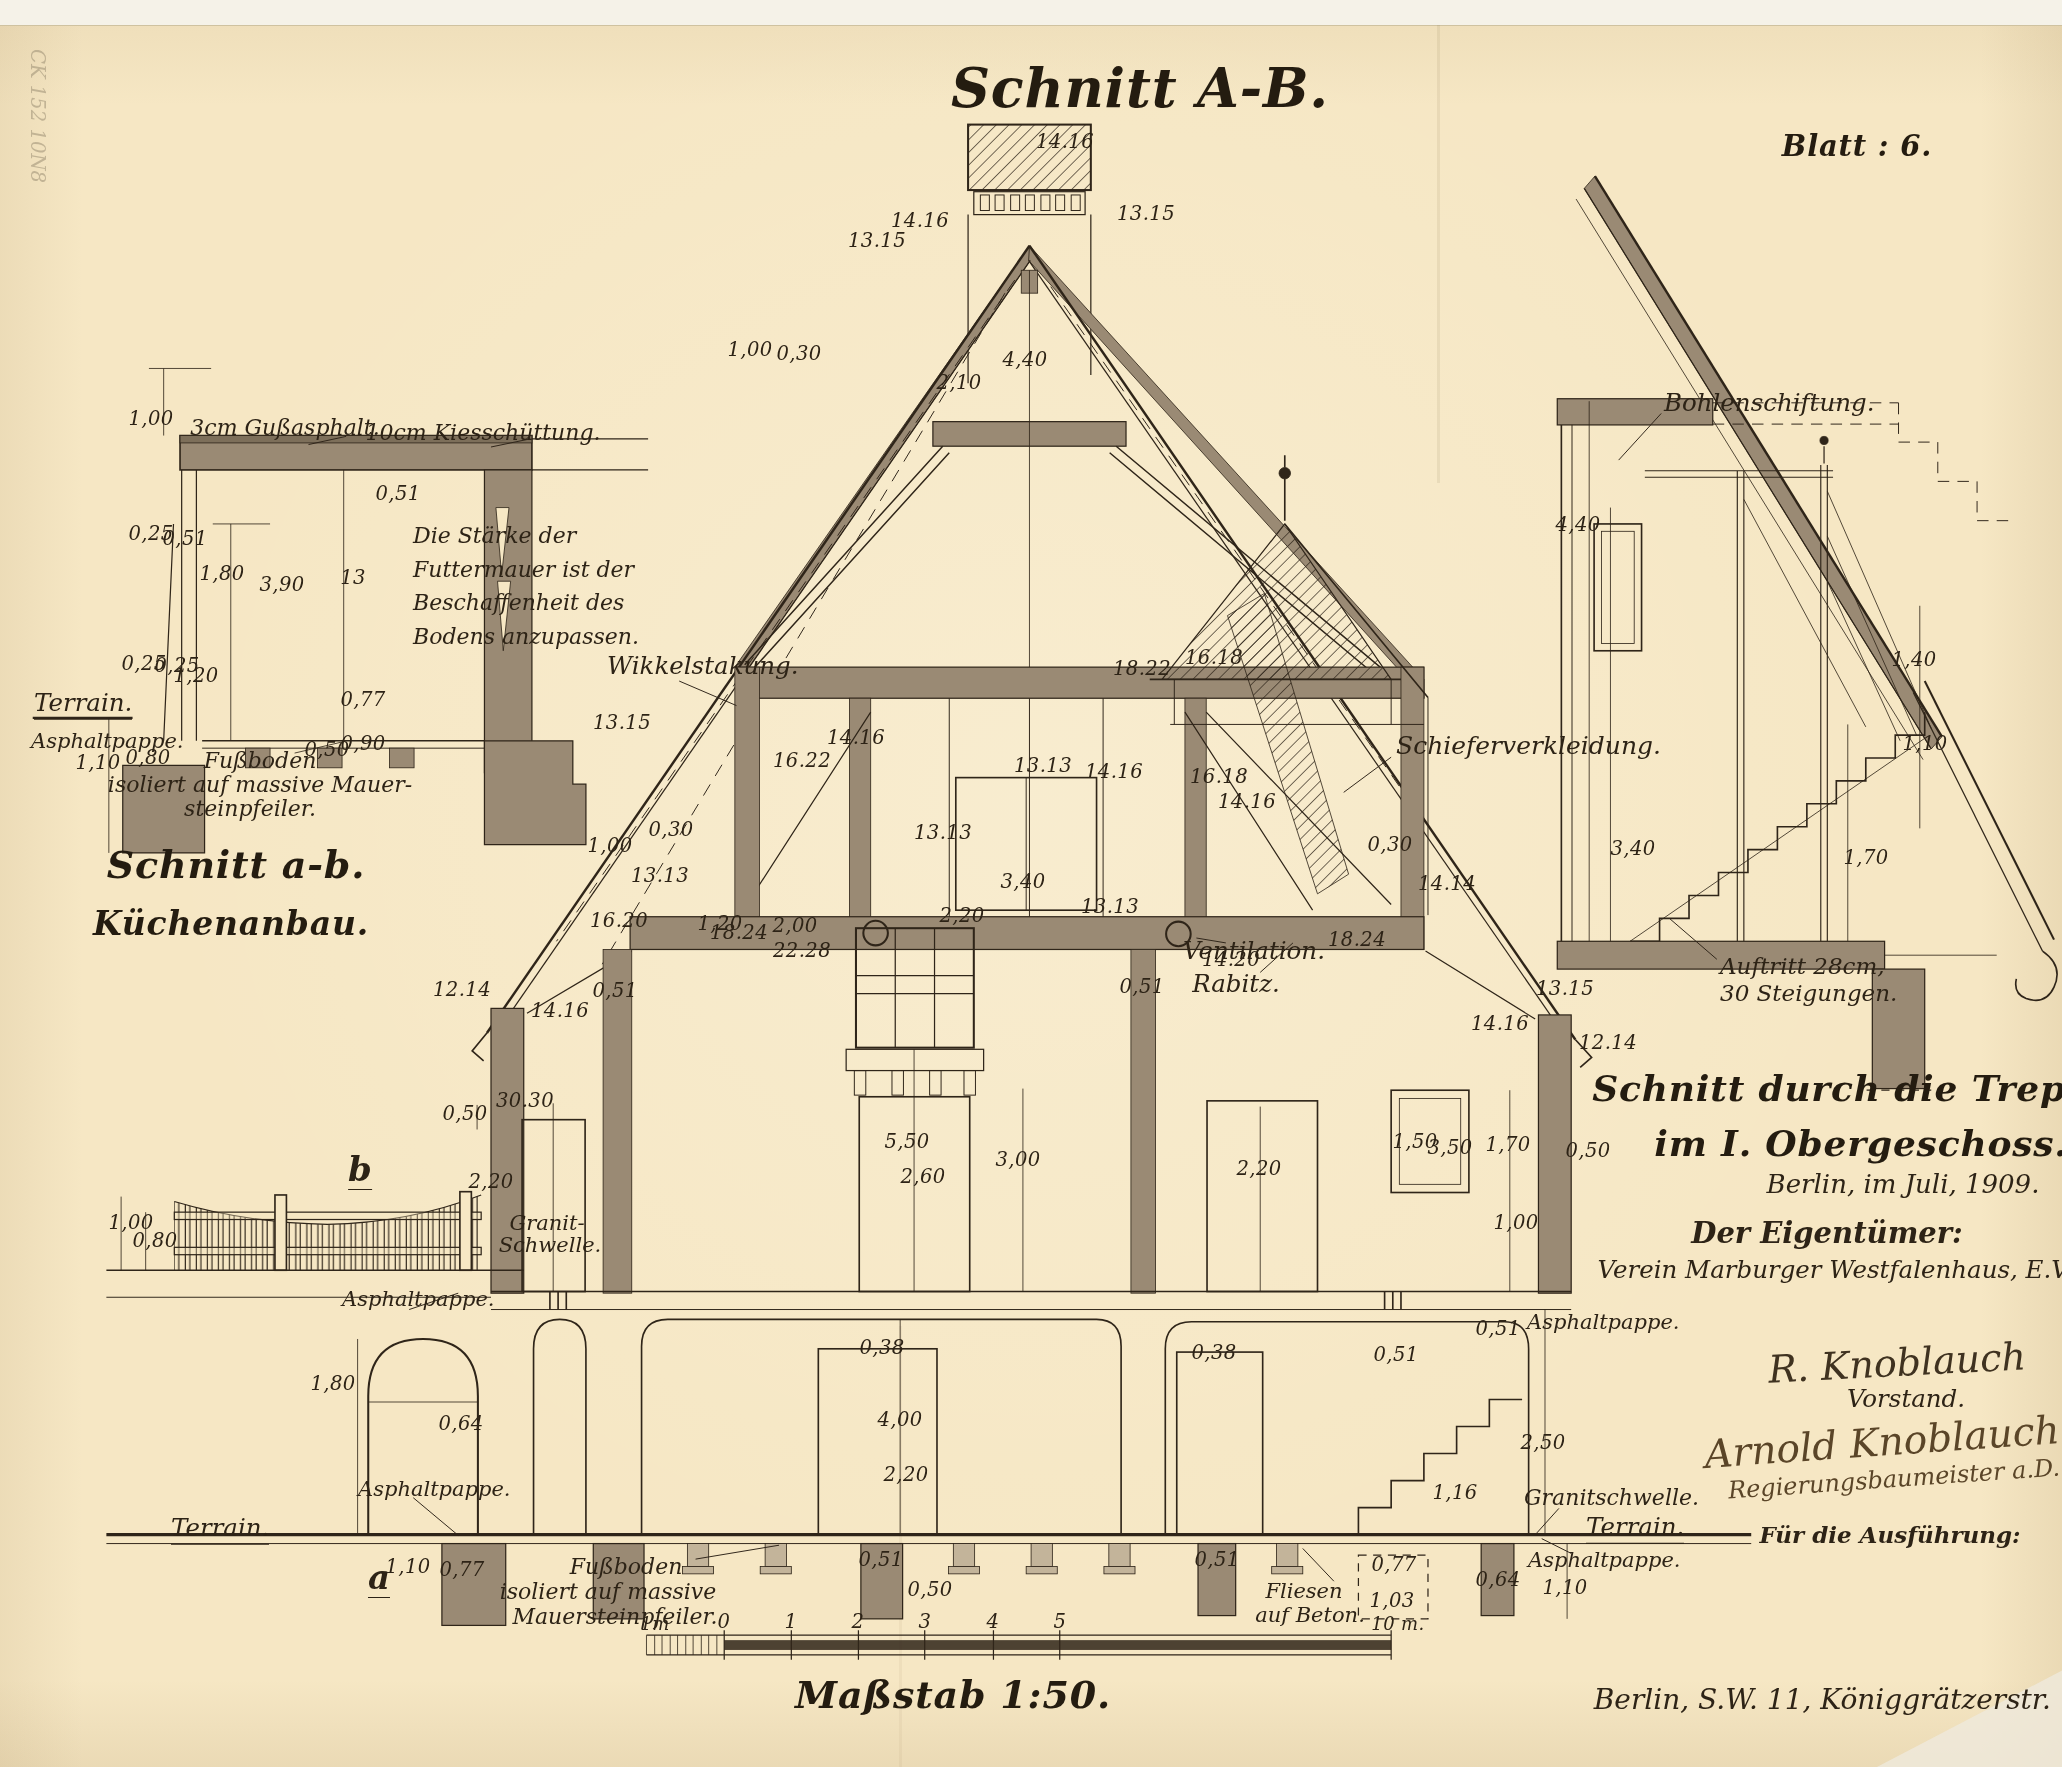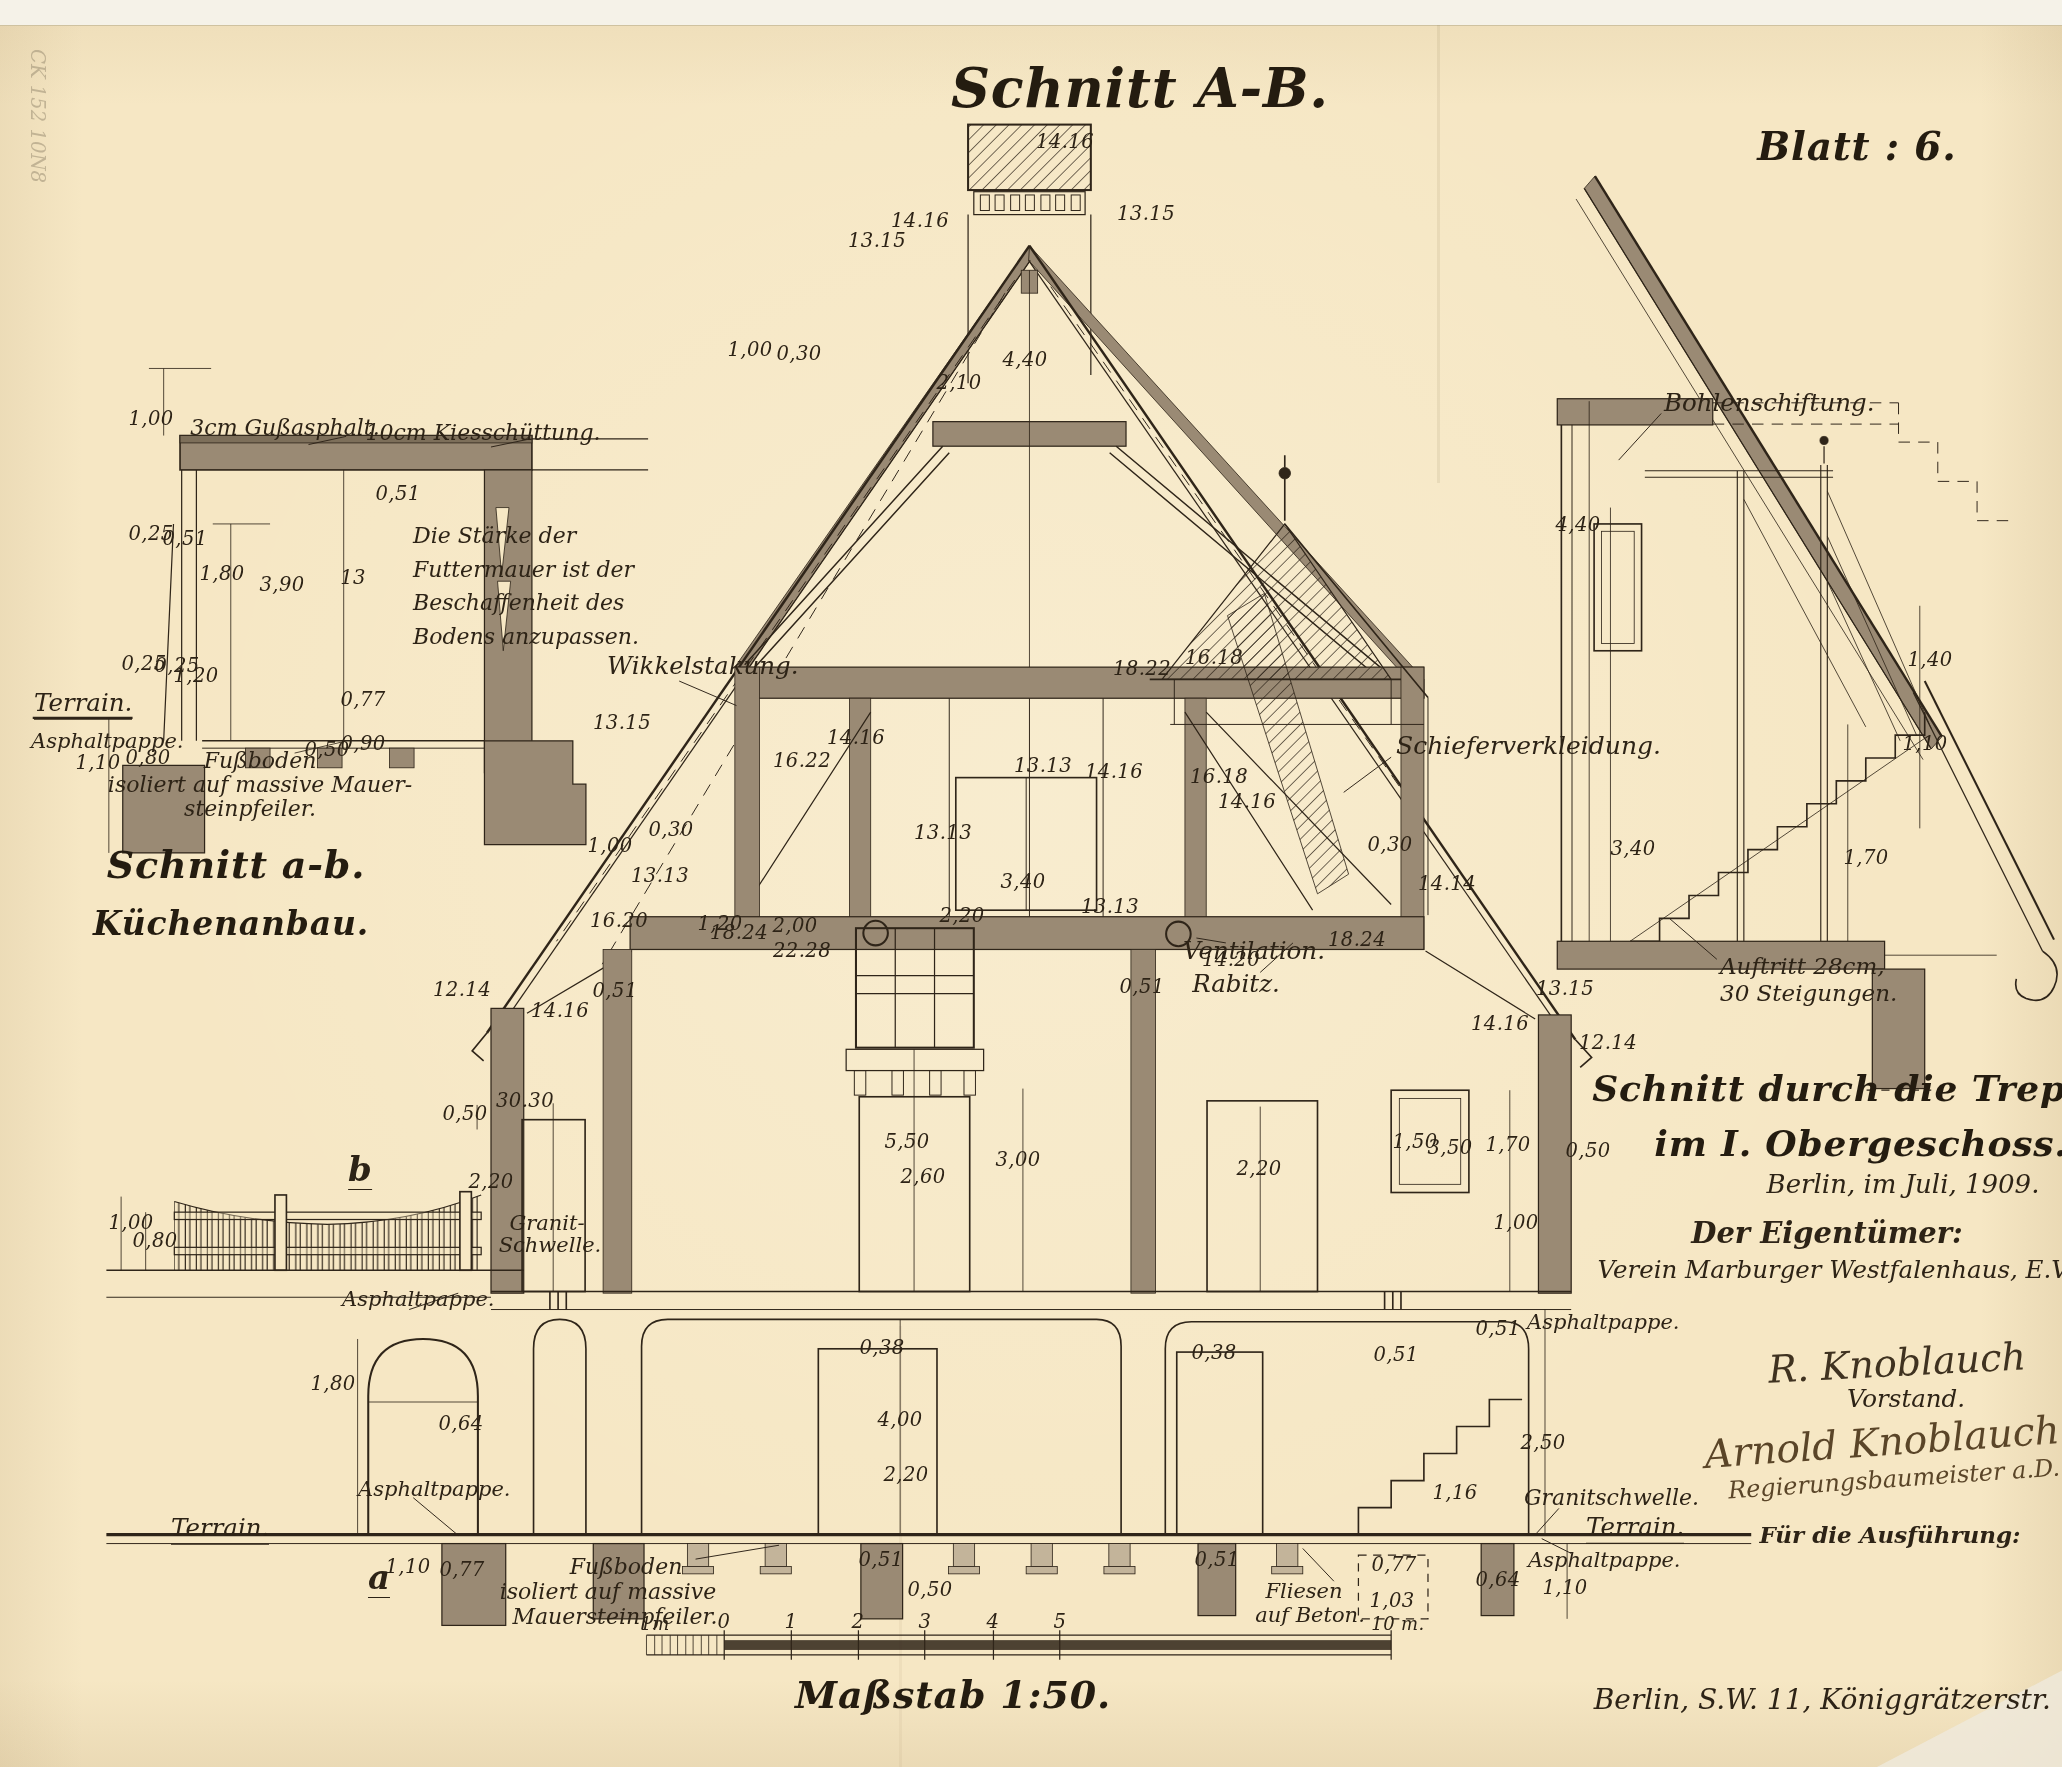--- a/index.html
+++ b/index.html
@@ -16,21 +16,21 @@
   svg{position:absolute;left:0;top:0;}
   .lbl{position:absolute;white-space:nowrap;color:#2d2316;font-style:italic;transform:translate(-50%,-50%);line-height:1;}
   .lbl.left{transform:translate(0,-50%);}
   .dim{font-size:19.6px;letter-spacing:0.4px;}
   .note{font-size:22px;}
   .big{font-size:34px;font-weight:bold;}
   .under{border-bottom:1.6px solid #2d2316;padding-bottom:3px;}
   .title{position:absolute;transform:translate(-50%,-50%);color:#241c10;font-style:italic;font-weight:bold;white-space:nowrap;letter-spacing:0.8px;}
   .t-main{font-size:54px;}
   .t-sub{font-size:46px;}
-  .t-blatt{font-size:39px;}
+  .t-blatt{font-size:29px;}
   .t-sec{font-size:38px;}
   .t-sec2{font-size:33px;}
   .t-stair{font-size:36px;}
   .t-scale{font-size:38px;}
   .txt{position:absolute;transform:translate(-50%,-50%);color:#2d2316;font-style:italic;white-space:nowrap;}
   .sig{font-size:38px;color:#3f3220;transform:translate(-50%,-50%) rotate(-3deg);}
   .sig2{font-size:39px;color:#5a4528;transform:translate(-50%,-50%) rotate(-4deg);}
   .sigrole{font-size:24px;color:#5a4528;transform:translate(-50%,-50%) rotate(-4deg);}
   .pencil{position:absolute;color:#9c8f74;opacity:.55;font-size:19.6px;transform:rotate(90deg);transform-origin:left top;font-style:italic;}
 </style>
@@ -375,21 +375,21 @@
       <span class="lbl note left" style="left: 358px; top: 1489px; font-size: 21px;">Asphaltpappe.</span>
       <span class="lbl note left under" style="left: 171px; top: 1530px; font-size: 24.5px;">Terrain.</span>
       <span class="lbl big under" style="left: 379px; top: 1579px;">a</span>
       <span class="lbl dim" style="left: 408px; top: 1567px;">1,10</span>
       <span class="lbl dim" style="left: 462px; top: 1570px;">0,77</span>
       <span class="lbl big under" style="left: 360px; top: 1171px;">b</span>
       <span class="lbl dim" style="left: 131px; top: 1223px;">1,00</span>
       <span class="lbl dim" style="left: 155px; top: 1241px;">0,80</span>
       <span class="lbl note left" style="left: 1664px; top: 403px; font-size: 24.5px;">Bohlenschiftung.</span>
       <span class="lbl dim" style="left: 1578px; top: 525px;">4,40</span>
-      <span class="lbl dim" style="left: 1914px; top: 660px; margin-left: 16px;">1,40</span>
+      <span class="lbl dim" style="left: 1914px; top: 660px;">1,40</span>
       <span class="lbl dim" style="left: 1925px; top: 744px;">1,10</span>
       <span class="lbl dim" style="left: 1633px; top: 849px;">3,40</span>
       <span class="lbl dim" style="left: 1866px; top: 858px;">1,70</span>
       <span class="lbl note left" style="left: 1720px; top: 966px; font-size: 23px;">Auftritt 28cm,</span>
       <span class="lbl note left" style="left: 1720px; top: 993px; font-size: 23px;">30 Steigungen.</span>
       <span class="lbl dim" style="left: 655px; top: 1624px; font-size: 18px;">1m</span>
       <span class="lbl dim" style="left: 724px; top: 1622px;">0</span>
       <span class="lbl dim" style="left: 791px; top: 1622px;">1</span>
       <span class="lbl dim" style="left: 858px; top: 1622px;">2</span>
       <span class="lbl dim" style="left: 925px; top: 1622px;">3</span>

